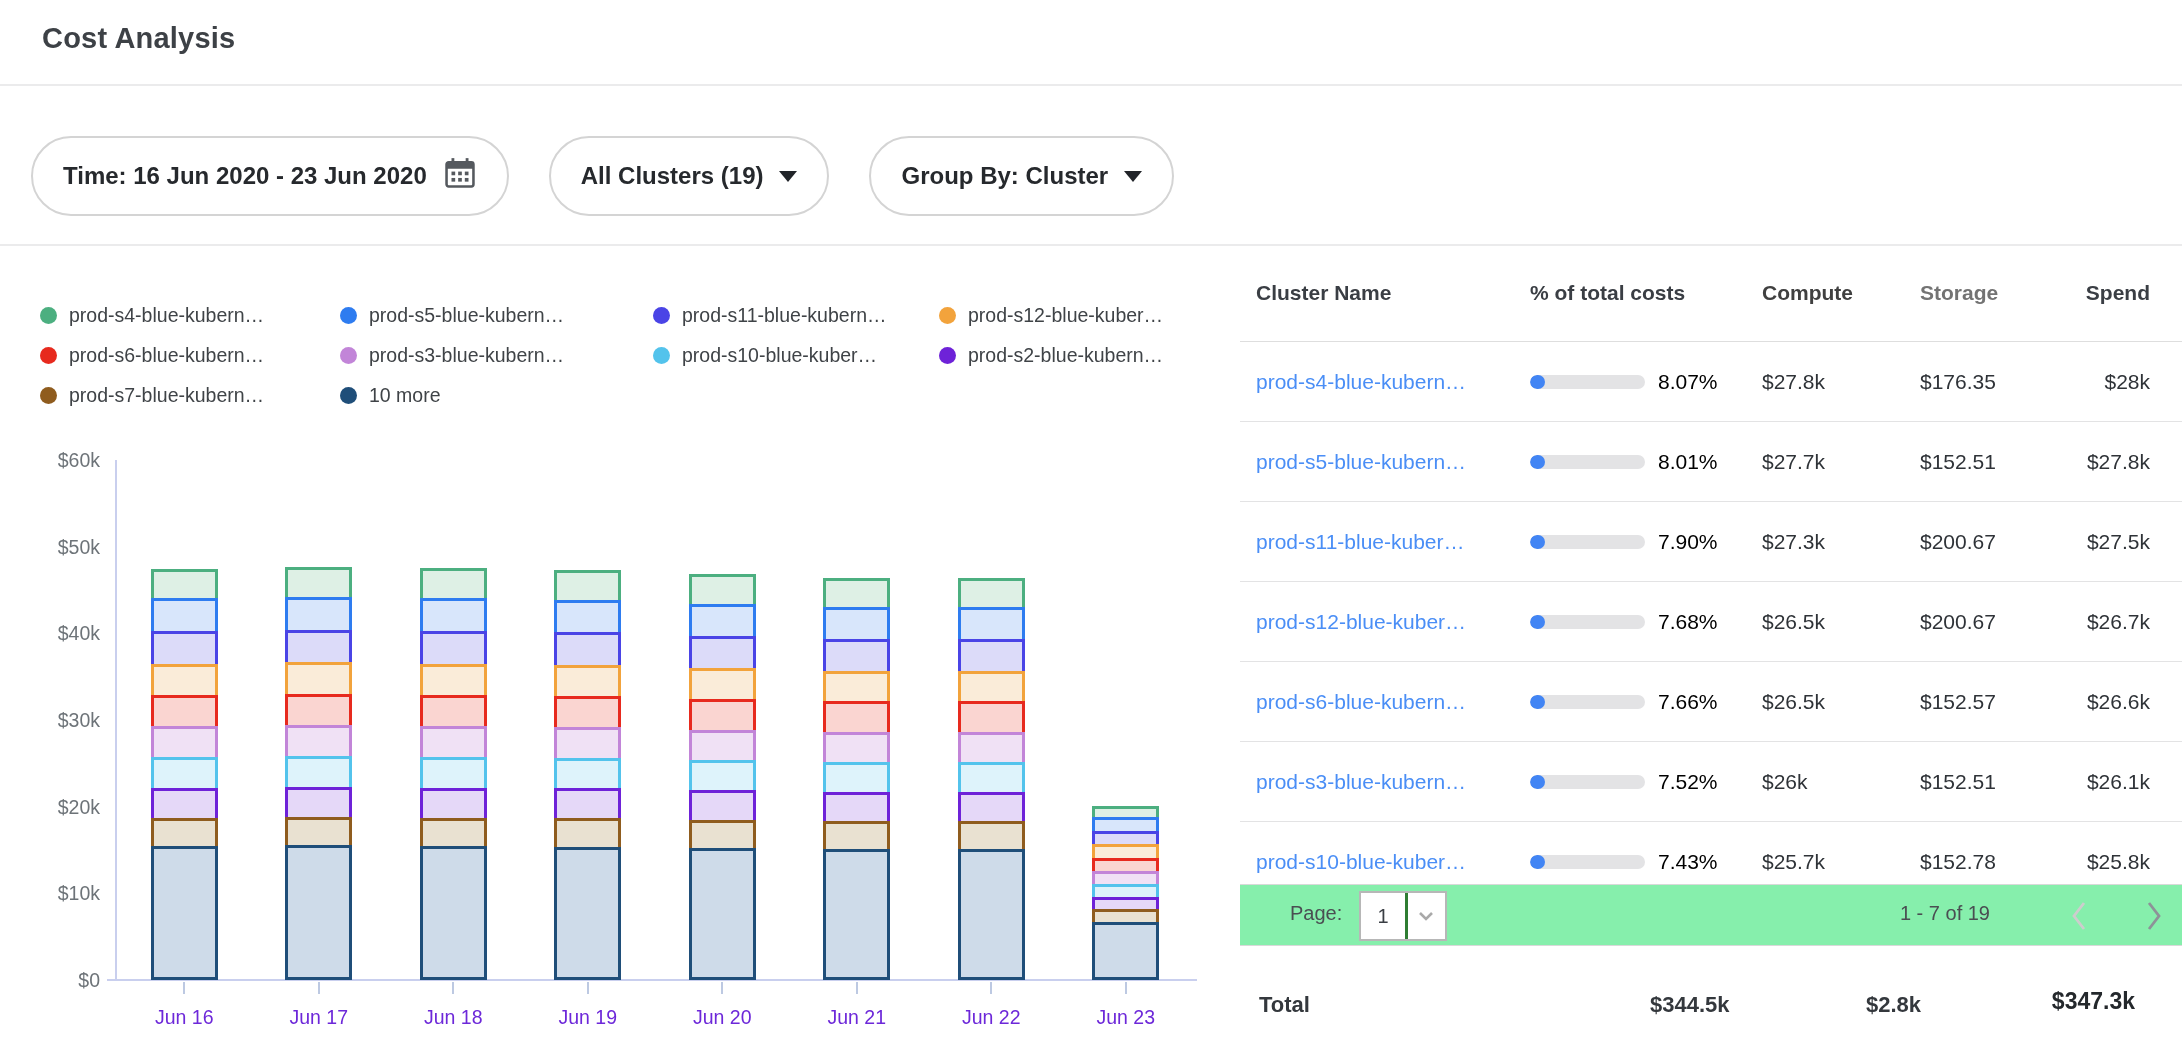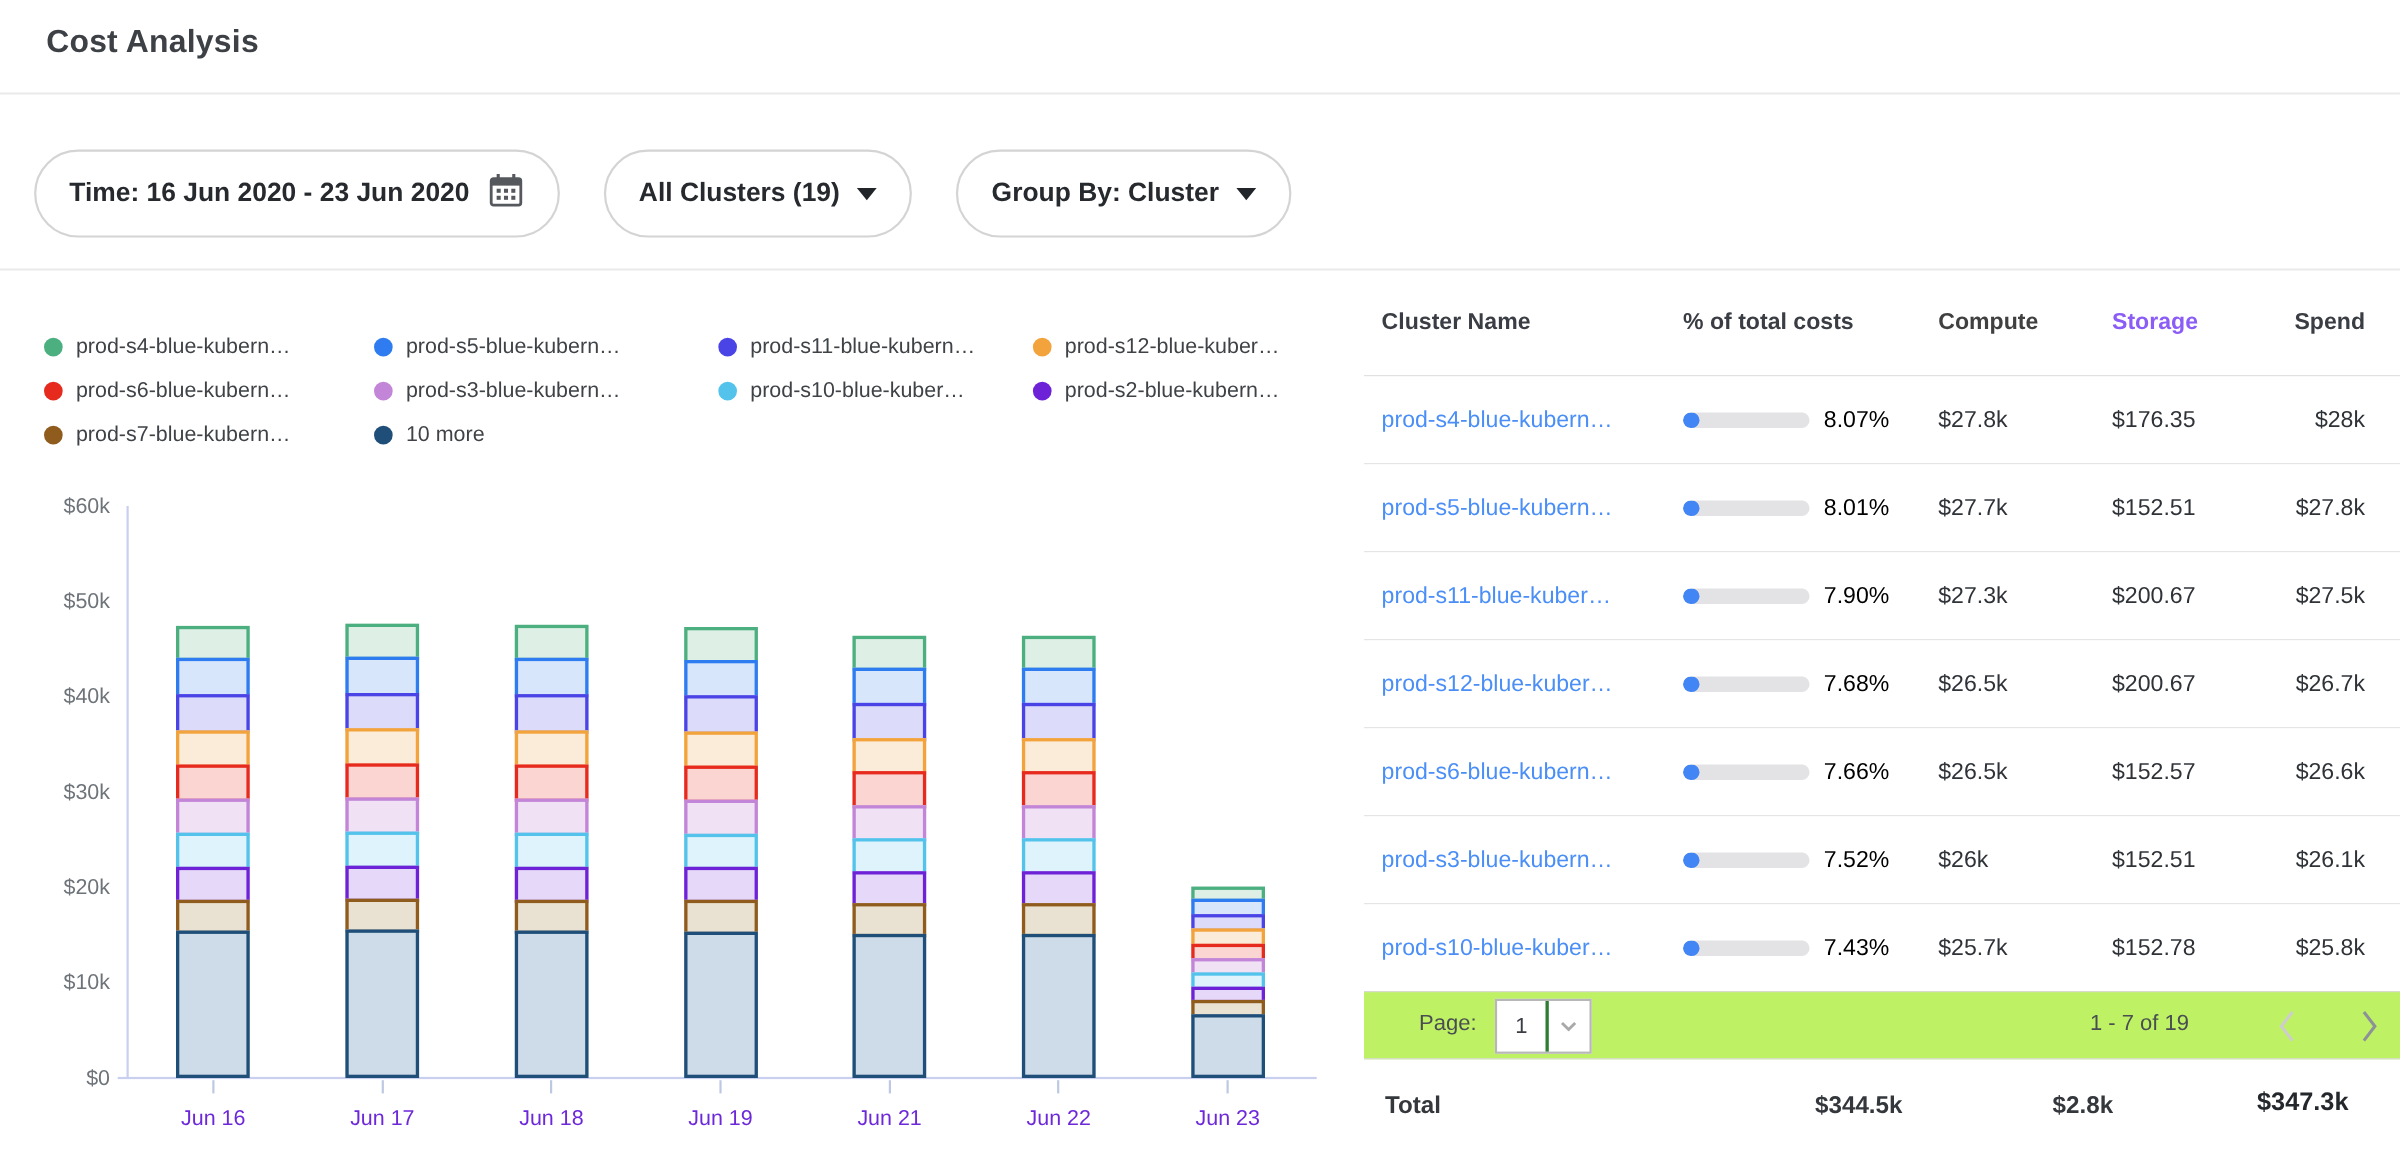--- a/index.html
+++ b/index.html
@@ -45,21 +45,21 @@
   .t-row { height:80px; border-bottom:1.5px solid #e3e3e4; }
   .cell-name { padding-left:16px; font-size:21px; color:#4a8ef6; white-space:nowrap; overflow:hidden; cursor:pointer; }
   .cell-pct { padding-left:20px; display:flex; align-items:center; gap:13px; }
   .pct-track { width:115px; height:14px; border-radius:7px; background:#e3e3e5; position:relative; overflow:hidden; }
   .pct-fill { position:absolute; left:0; top:0; height:14px; min-width:15px; border-radius:7px; background:#4285f4; }
   .pct-text { font-size:21px; color:#000000; }
   .cell-compute { padding-left:22px; font-size:21px; color:#2f3338; }
   .cell-storage { padding-left:40px; font-size:21px; color:#2f3338; }
   .cell-spend { text-align:right; padding-right:32px; font-size:21px; color:#2f3338; }
   
-  .pager { position:absolute; left:0; right:0; top:656px; height:62px; background:#bef264; border-top:1.5px solid #d9d9d9; border-bottom:1.5px solid #d9d9d9; }
+  .pager { position:absolute; left:0; right:0; top:639px; height:62px; background:#86efac; border-top:1.5px solid #d9d9d9; border-bottom:1.5px solid #d9d9d9; }
   .pager-label { position:absolute; left:50px; top:17px; font-size:20px; color:#4a4e52; }
   .page-select { position:absolute; left:119px; top:6px; width:88px; height:50px; background:#fff; border:2px solid #b7b7b7; display:flex; align-items:stretch; cursor:pointer; }
   .page-select .val { width:44px; display:flex; align-items:center; justify-content:center; font-size:20px; color:#3a3e44; }
   .page-select .sep { width:2.5px; background:#2e7d32; }
   .page-select .chev { flex:1; display:flex; align-items:center; justify-content:center; }
   .pager-range { position:absolute; right:192px; top:17px; font-size:20px; color:#4a4e52; }
   .pg-chevron { position:absolute; top:14px; width:24px; height:34px; cursor:pointer; }
   .pg-prev { left:827px; }
   .pg-next { left:902px; }
   
@@ -221,20 +221,36 @@
             <div class="bar-seg" title="prod-s10-blue-kuber… — Jun 19" style="height: 33.3333px; margin-top: -3px; z-index: 7; border-color: rgb(83, 195, 236); background: rgb(222, 243, 251);"></div>
             <div class="bar-seg" title="prod-s2-blue-kubern… — Jun 19" style="height: 32.9px; margin-top: -3px; z-index: 8; border-color: rgb(110, 34, 216); background: rgb(229, 216, 248);"></div>
             <div class="bar-seg" title="prod-s7-blue-kubern… — Jun 19" style="height: 31.5133px; margin-top: -3px; z-index: 9; border-color: rgb(143, 92, 30); background: rgb(233, 225, 209);"></div>
             <div class="bar-seg" title="10 more — Jun 19" style="height: 133.433px; margin-top: -3px; z-index: 10; border-color: rgb(31, 78, 121); background: rgb(206, 219, 233);"></div>
           </div>
           <span class="x-tick"></span>
           <span class="x-label">Jun 19</span>
         </div>
         <div class="bar-slot">
           <div class="bar">
+            <div class="bar-seg" title="prod-s4-blue-kubern… — Jun 20" style="height: 32.5px; z-index: 1; border-color: rgb(76, 175, 128); background: rgb(222, 240, 229);"></div>
+            <div class="bar-seg" title="prod-s5-blue-kubern… — Jun 20" style="height: 35.24px; margin-top: -3px; z-index: 2; border-color: rgb(46, 124, 240); background: rgb(216, 230, 251);"></div>
+            <div class="bar-seg" title="prod-s11-blue-kubern… — Jun 20" style="height: 34.8933px; margin-top: -3px; z-index: 3; border-color: rgb(74, 68, 230); background: rgb(220, 219, 249);"></div>
+            <div class="bar-seg" title="prod-s12-blue-kuber… — Jun 20" style="height: 34.0267px; margin-top: -3px; z-index: 4; border-color: rgb(242, 163, 60); background: rgb(250, 236, 217);"></div>
+            <div class="bar-seg" title="prod-s6-blue-kubern… — Jun 20" style="height: 33.8533px; margin-top: -3px; z-index: 5; border-color: rgb(231, 42, 30); background: rgb(250, 213, 209);"></div>
+            <div class="bar-seg" title="prod-s3-blue-kubern… — Jun 20" style="height: 33.3333px; margin-top: -3px; z-index: 6; border-color: rgb(194, 133, 216); background: rgb(240, 225, 245);"></div>
+            <div class="bar-seg" title="prod-s10-blue-kuber… — Jun 20" style="height: 32.9867px; margin-top: -3px; z-index: 7; border-color: rgb(83, 195, 236); background: rgb(222, 243, 251);"></div>
+            <div class="bar-seg" title="prod-s2-blue-kubern… — Jun 20" style="height: 32.5533px; margin-top: -3px; z-index: 8; border-color: rgb(110, 34, 216); background: rgb(229, 216, 248);"></div>
+            <div class="bar-seg" title="prod-s7-blue-kubern… — Jun 20" style="height: 31.1667px; margin-top: -3px; z-index: 9; border-color: rgb(143, 92, 30); background: rgb(233, 225, 209);"></div>
+            <div class="bar-seg" title="10 more — Jun 20" style="height: 132.133px; margin-top: -3px; z-index: 10; border-color: rgb(31, 78, 121); background: rgb(206, 219, 233);"></div>
+          </div>
+          <span class="x-tick"></span>
+          <span class="x-label">Jun 20</span>
+        </div>
+        <div class="bar-slot">
+          <div class="bar">
             <div class="bar-seg" title="prod-s4-blue-kubern… — Jun 21" style="height: 32.24px; z-index: 1; border-color: rgb(76, 175, 128); background: rgb(222, 240, 229);"></div>
             <div class="bar-seg" title="prod-s5-blue-kubern… — Jun 21" style="height: 34.98px; margin-top: -3px; z-index: 2; border-color: rgb(46, 124, 240); background: rgb(216, 230, 251);"></div>
             <div class="bar-seg" title="prod-s11-blue-kubern… — Jun 21" style="height: 34.6333px; margin-top: -3px; z-index: 3; border-color: rgb(74, 68, 230); background: rgb(220, 219, 249);"></div>
             <div class="bar-seg" title="prod-s12-blue-kuber… — Jun 21" style="height: 33.7667px; margin-top: -3px; z-index: 4; border-color: rgb(242, 163, 60); background: rgb(250, 236, 217);"></div>
             <div class="bar-seg" title="prod-s6-blue-kubern… — Jun 21" style="height: 33.68px; margin-top: -3px; z-index: 5; border-color: rgb(231, 42, 30); background: rgb(250, 213, 209);"></div>
             <div class="bar-seg" title="prod-s3-blue-kubern… — Jun 21" style="height: 33.0733px; margin-top: -3px; z-index: 6; border-color: rgb(194, 133, 216); background: rgb(240, 225, 245);"></div>
             <div class="bar-seg" title="prod-s10-blue-kuber… — Jun 21" style="height: 32.7267px; margin-top: -3px; z-index: 7; border-color: rgb(83, 195, 236); background: rgb(222, 243, 251);"></div>
             <div class="bar-seg" title="prod-s2-blue-kubern… — Jun 21" style="height: 32.2933px; margin-top: -3px; z-index: 8; border-color: rgb(110, 34, 216); background: rgb(229, 216, 248);"></div>
             <div class="bar-seg" title="prod-s7-blue-kubern… — Jun 21" style="height: 30.9933px; margin-top: -3px; z-index: 9; border-color: rgb(143, 92, 30); background: rgb(233, 225, 209);"></div>
             <div class="bar-seg" title="10 more — Jun 21" style="height: 130.833px; margin-top: -3px; z-index: 10; border-color: rgb(31, 78, 121); background: rgb(206, 219, 233);"></div>
@@ -276,21 +292,21 @@
         </div>
       </div>
   </div>
   <div class="baseline"></div>
 
   <div class="cost-table">
     <div class="t-grid t-header">
         <div class="hcell cell-name" style="color: rgb(58, 62, 68);">Cluster Name</div>
         <div class="hcell cell-pct" style="color: rgb(58, 62, 68);">% of total costs</div>
         <div class="hcell cell-compute" style="color: #404040;">Compute</div>
-        <div class="hcell cell-storage" style="color: #8b5cf6;">Storage</div>
+        <div class="hcell cell-storage" style="color: #737373;">Storage</div>
         <div class="hcell cell-spend" style="color: rgb(58, 62, 68);">Spend</div>
       </div>
     <div>
         <div class="t-grid t-row">
           <div class="cell-name">prod-s4-blue-kubern…</div>
           <div class="cell-pct">
             <span class="pct-track">
               <span class="pct-fill" style="width: 8.07%;"></span>
             </span>
             <span class="pct-text">8.07%</span>

